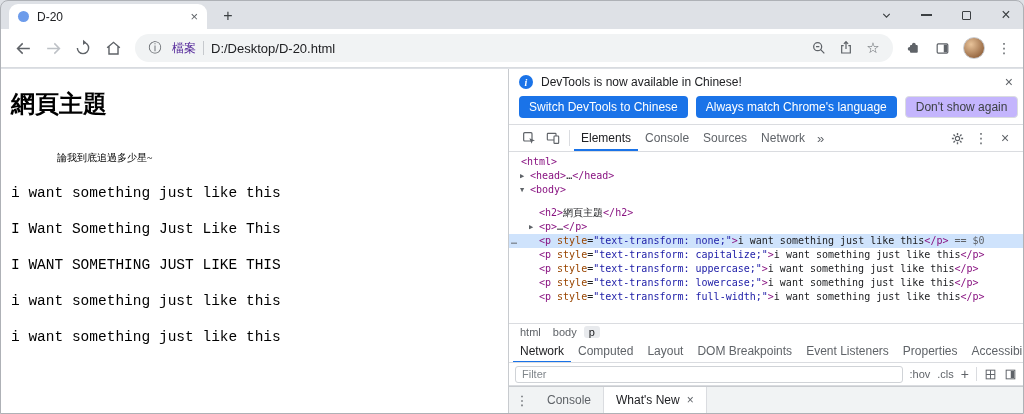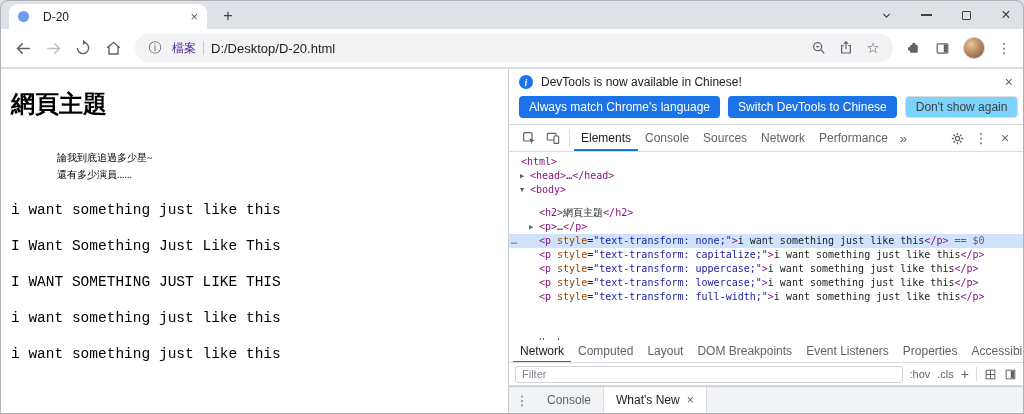--- a/index.html
+++ b/index.html
@@ -4,21 +4,21 @@
 <style>
   * { margin:0; padding:0; box-sizing:border-box; }
   html,body { width:1024px; height:414px; overflow:hidden; }
   body { font-family:"Liberation Sans",sans-serif; background:#dee1e6; }
   .window { position:relative; width:1024px; height:414px; background:#dee1e6; border:1px solid #aeb1b6; border-radius:8px 8px 0 0; overflow:hidden; }
 
   
   .titlebar { position:relative; height:28px; }
   .tab { position:absolute; left:8px; bottom:0; width:198px; height:25px; background:#fff; border-radius:9px 9px 0 0; display:flex; align-items:center; padding:0 9px; gap:8px; }
   .favicon { width:11px; height:11px; border-radius:50%; background:#6d9ceb; flex:none; }
-  .tab-title { font-size:12px; color:#202124; flex:1; white-space:nowrap; overflow:hidden;margin-left:6px; }
+  .tab-title { font-size:12px; color:#202124; flex:1; white-space:nowrap; overflow:hidden; }
   .tab-close { font-size:13px; color:#5f6368; line-height:1; cursor:default; }
   .newtab { position:absolute; left:216px; bottom:2px; width:22px; height:22px; display:flex; align-items:center; justify-content:center; color:#3c4043; font-size:16px; }
   .win-controls { position:absolute; right:10px; top:0; height:28px; display:flex; align-items:center; gap:26px; color:#3c4043; }
   .wc { display:flex; align-items:center; justify-content:center; width:14px; height:14px; font-size:13px; }
   .wc-min { width:11px; height:1.5px; background:#3c4043; }
   .wc-max { width:9px; height:9px; border:1.4px solid #3c4043; border-radius:1px; }
 
   
   .toolbar { height:39px; background:#fff; display:flex; align-items:center; padding:0 8px; gap:2px; border-bottom:1px solid #d8dbdf; }
   .nav-btn { width:28px; height:28px; display:flex; align-items:center; justify-content:center; flex:none; }
@@ -41,21 +41,21 @@
   .tline { font-family:"Liberation Mono","DejaVu Sans Mono",monospace; font-size:14.5px; line-height:17px; margin-top:19px; white-space:pre; }
 
   
   .devtools { flex:1; min-width:0; border-left:1px solid #c8cbcf; display:flex; flex-direction:column; background:#fff; }
   .infobar { height:24px; display:flex; align-items:center; gap:8px; padding:2px 10px 0; }
   .info-badge { width:14px; height:14px; border-radius:50%; background:#1a73e8; color:#fff; font-size:10px; font-weight:700; font-style:italic; font-family:"Liberation Serif",serif; display:flex; align-items:center; justify-content:center; flex:none; }
   .infobar-msg { font-size:12px; color:#202124; flex:1; white-space:nowrap; overflow:hidden; }
   .icon-x { color:#5f6368; font-size:14px; line-height:1; }
   .infobar-btns { display:flex; gap:8px; padding:3px 10px 6px; border-bottom:1px solid #dadce0; align-items:center; }
   .btn-blue { background:#1a73e8; color:#fff; font-size:12px; font-family:inherit; padding:4px 10px; border-radius:4px; border:none; white-space:nowrap; }
-  .btn-plain { background:#7dd3fc; color:#3c4043; font-size:12px; font-family:inherit; padding:3px 10px; border-radius:4px; border:1px solid #dadce0; white-space:nowrap; }
+  .btn-plain { background:#c4b5fd; color:#3c4043; font-size:12px; font-family:inherit; padding:3px 10px; border-radius:4px; border:1px solid #dadce0; white-space:nowrap; }
 
   .dt-toolbar { height:27px; display:flex; align-items:center; border-bottom:1px solid #dadce0; padding:0 6px 0 8px; flex:none; }
   .dt-iconbtn { width:24px; height:26px; display:flex; align-items:center; justify-content:center; flex:none; }
   .dt-divider { width:1px; height:16px; background:#dadce0; margin:0 4px; flex:none; }
   .dt-tab { font-size:12px; color:#5f6368; padding:0 7px; height:26px; display:flex; align-items:center; white-space:nowrap; }
   .dt-tab.selected { color:#202124; box-shadow:inset 0 -2px 0 #1a73e8; }
   .dt-more { font-size:13px; color:#5f6368; padding:0 5px; }
   .dt-spacer { flex:1; }
 
   .tree { flex:1; overflow:hidden; font-family:"DejaVu Sans Mono",monospace; font-size:10px; padding-top:3px; }
@@ -177,39 +177,38 @@
       <span class="kebab">⋮</span>
     </div>
   </div>
 
   <div class="content">
 
     <div class="pagepane">
       <div class="page-heading">網頁主題</div>
       <div class="intro">
         <div>論我到底追過多少星~</div>
-        <div>還有多少演員......</div>
       </div>
       <div class="tline">i want something just like this</div>
       <div class="tline">I Want Something Just Like This</div>
       <div class="tline">I WANT SOMETHING JUST LIKE THIS</div>
       <div class="tline">i want something just like this</div>
       <div class="tline">i want something just like this</div>
     </div>
 
     <div class="devtools">
 
       <div class="infobar">
         <span class="info-badge">i</span>
         <span class="infobar-msg">DevTools is now available in Chinese!</span>
         <span class="icon-x">×</span>
       </div>
       <div class="infobar-btns">
+        <button class="btn-blue">Switch DevTools to Chinese</button>
         <button class="btn-blue">Always match Chrome's language</button>
-        <button class="btn-blue">Switch DevTools to Chinese</button>
         <button class="btn-plain">Don't show again</button>
       </div>
 
       <div class="dt-toolbar">
         <span class="dt-iconbtn">
           <svg class="ic" width="16" height="16" viewBox="0 0 24 24">
               <rect x="4" y="4" width="12.5" height="12.5" rx="1.5" fill="none" stroke="#5f6368" stroke-width="1.8"></rect>
               <polygon points="12.5,12.5 21,15.7 17.2,16.8 16,20.8" fill="#5f6368"></polygon>
             </svg>
         </span>
@@ -217,21 +216,20 @@
           <svg class="ic" width="16" height="16" viewBox="0 0 24 24">
               <rect x="3.5" y="5" width="13" height="10" rx="1" fill="none" stroke="#5f6368" stroke-width="1.7"></rect>
               <rect x="13.5" y="9" width="7" height="11" rx="1" fill="#fff" stroke="#5f6368" stroke-width="1.7"></rect>
             </svg>
         </span>
         <span class="dt-divider"></span>
         <span class="dt-tab selected">Elements</span>
         <span class="dt-tab">Console</span>
         <span class="dt-tab">Sources</span>
         <span class="dt-tab">Network</span>
-        <span class="dt-tab">Performance</span>
         <span class="dt-more">»</span>
         <span class="dt-spacer"></span>
         <span class="dt-iconbtn">
           <svg class="ic" width="15" height="15" viewBox="0 0 24 24">
               <circle cx="12" cy="12" r="3.4" fill="none" stroke="#5f6368" stroke-width="1.8"></circle>
               <g stroke="#5f6368" stroke-width="2.2">
                 <path d="M12 3v3.2M12 17.8V21M3 12h3.2M17.8 12H21M5.6 5.6l2.3 2.3M16.1 16.1l2.3 2.3M18.4 5.6l-2.3 2.3M7.9 16.1l-2.3 2.3"></path>
               </g>
             </svg>
         </span>
@@ -246,20 +244,25 @@
           <div class="tree-row" style="padding-left: 30px; margin-top: 9px;"><span class="tk-tag">&lt;h2&gt;</span><span class="tk-text">網頁主題</span><span class="tk-tag">&lt;/h2&gt;</span></div>
           <div class="tree-row" style="padding-left: 30px;"><span class="tree-arrow" style="left: 20px;">▶</span><span class="tk-tag">&lt;p&gt;</span><span class="tk-text">…</span><span class="tk-tag">&lt;/p&gt;</span></div>
           <div class="tree-row selected" style="padding-left: 30px;"><span class="row-dots">…</span><span class="tk-tag">&lt;p </span><span class="tk-attr">style</span><span class="tk-text">=</span><span class="tk-val">"text-transform: none;"</span><span class="tk-tag">&gt;</span><span class="tk-text">i want something just like this</span><span class="tk-tag">&lt;/p&gt;</span><span class="tk-gray"> == $0</span></div>
           <div class="tree-row" style="padding-left: 30px;"><span class="tk-tag">&lt;p </span><span class="tk-attr">style</span><span class="tk-text">=</span><span class="tk-val">"text-transform: capitalize;"</span><span class="tk-tag">&gt;</span><span class="tk-text">i want something just like this</span><span class="tk-tag">&lt;/p&gt;</span></div>
           <div class="tree-row" style="padding-left: 30px;"><span class="tk-tag">&lt;p </span><span class="tk-attr">style</span><span class="tk-text">=</span><span class="tk-val">"text-transform: uppercase;"</span><span class="tk-tag">&gt;</span><span class="tk-text">i want something just like this</span><span class="tk-tag">&lt;/p&gt;</span></div>
           <div class="tree-row" style="padding-left: 30px;"><span class="tk-tag">&lt;p </span><span class="tk-attr">style</span><span class="tk-text">=</span><span class="tk-val">"text-transform: lowercase;"</span><span class="tk-tag">&gt;</span><span class="tk-text">i want something just like this</span><span class="tk-tag">&lt;/p&gt;</span></div>
           <div class="tree-row" style="padding-left: 30px;"><span class="tk-tag">&lt;p </span><span class="tk-attr">style</span><span class="tk-text">=</span><span class="tk-val">"text-transform: full-width;"</span><span class="tk-tag">&gt;</span><span class="tk-text">i want something just like this</span><span class="tk-tag">&lt;/p&gt;</span></div>
           <div class="tree-row" style="padding-left: 21px; margin-top: 32px;"><span class="tk-tag">&lt;/body&gt;</span></div>
         </div>
 
+      <div class="crumbs">
+        <span class="crumb">html</span>
+        <span class="crumb">body</span>
+        <span class="crumb current">p</span>
+      </div>
 
       <div class="side-tabs">
         <span class="side-tab selected">Network</span>
         <span class="side-tab">Computed</span>
         <span class="side-tab">Layout</span>
         <span class="side-tab">DOM Breakpoints</span>
         <span class="side-tab">Event Listeners</span>
         <span class="side-tab">Properties</span>
         <span class="side-tab">Accessibility</span>
       </div>

